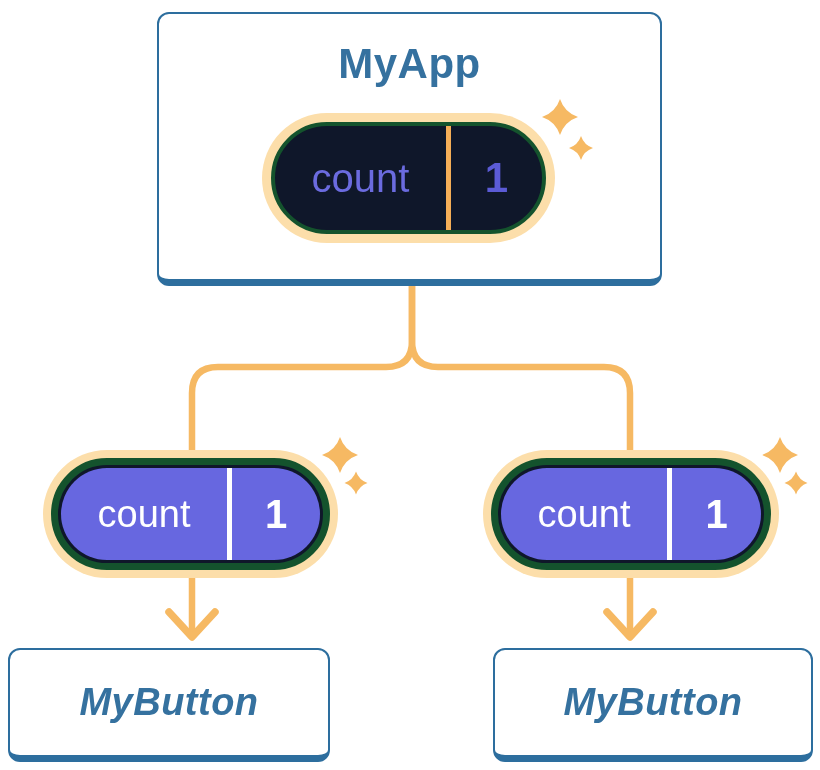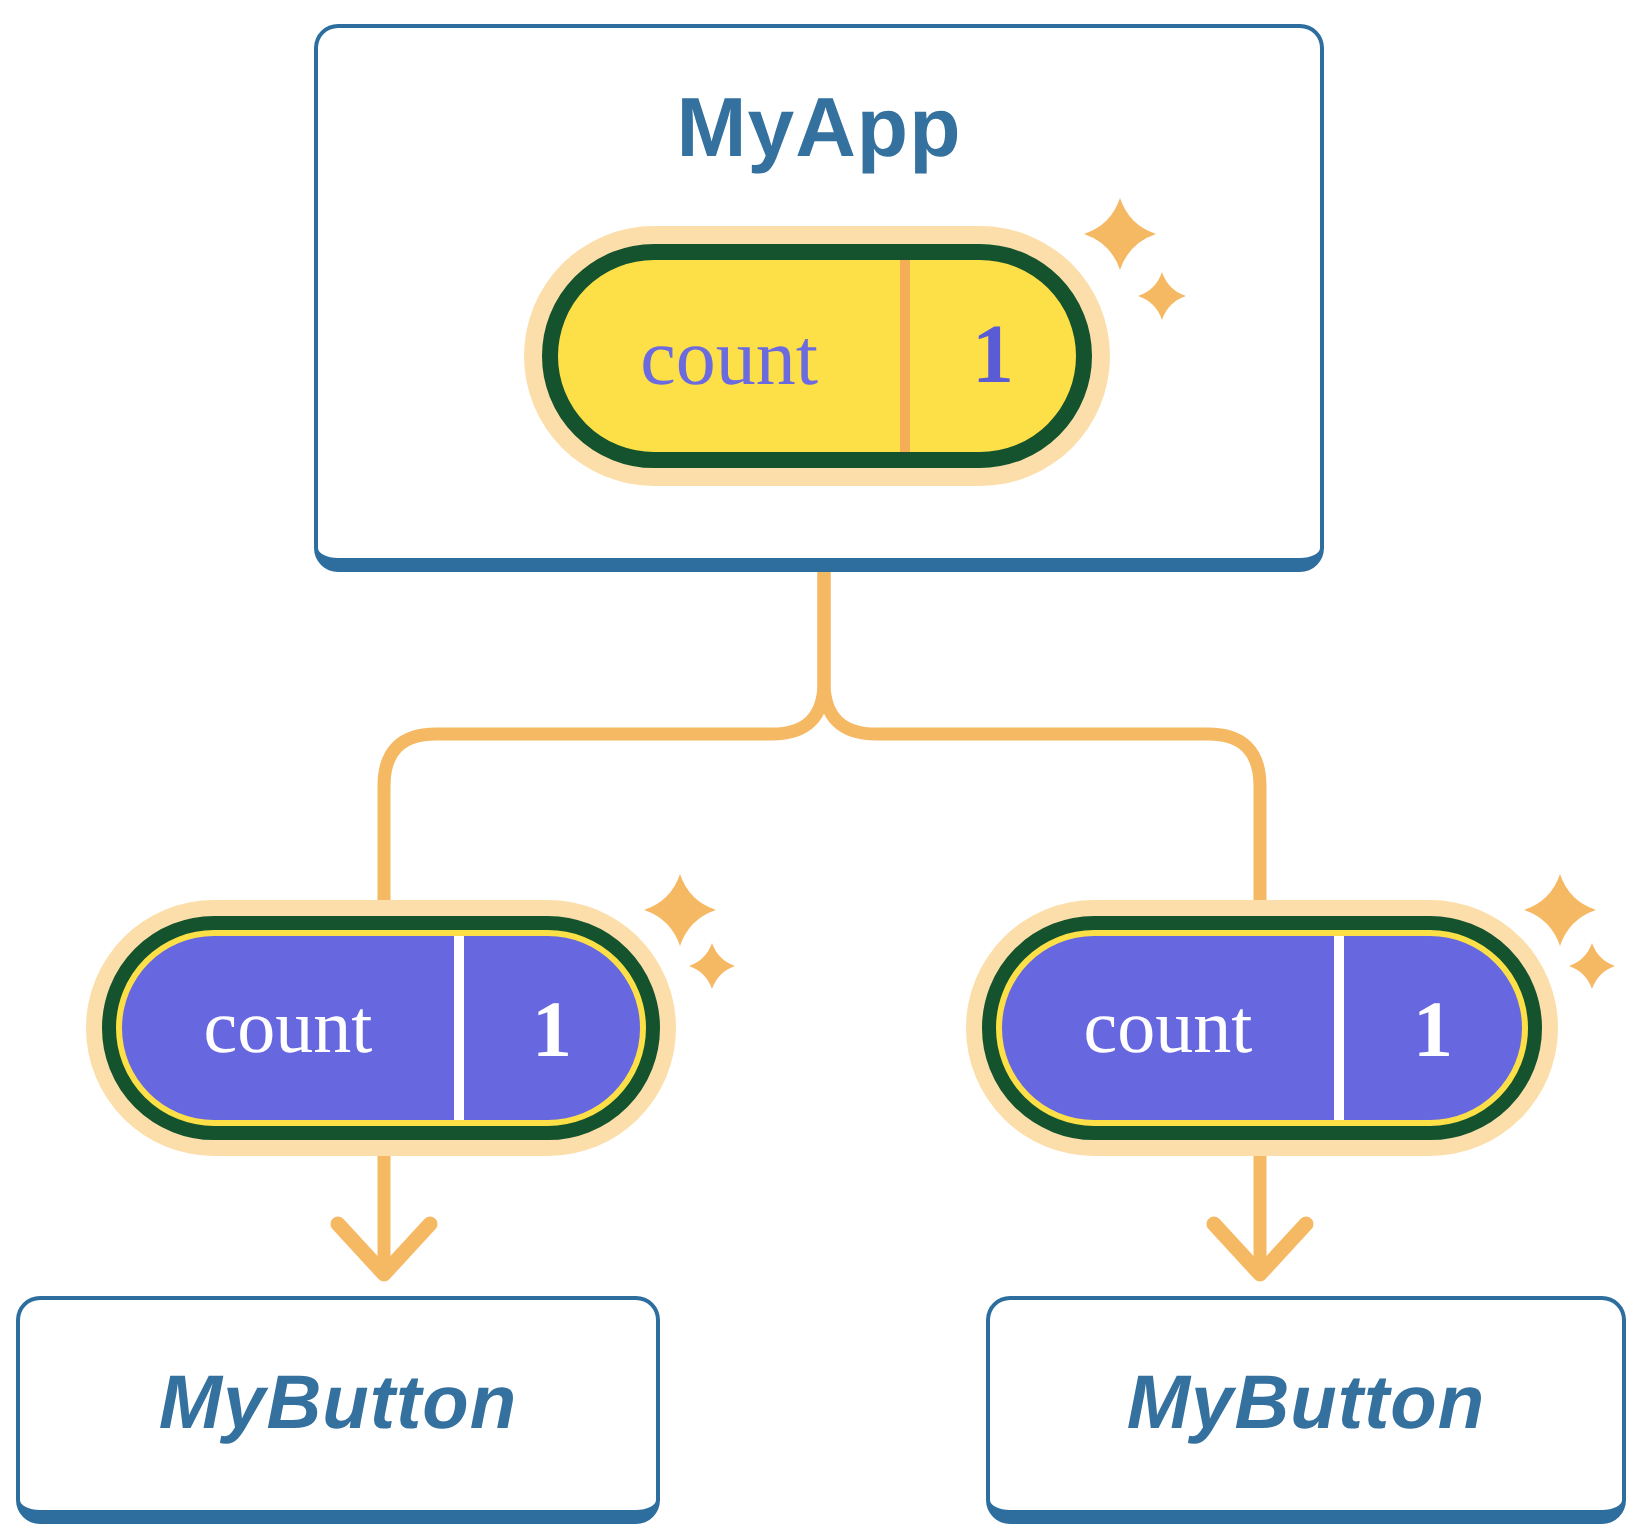--- a/index.html
+++ b/index.html
@@ -43,26 +43,25 @@
   .pill-halo{
     position:absolute;
     box-sizing:border-box;
     background:#FCDEAA;
     border-radius:999px;
     z-index:3;
   }
   .pill-ring{
     box-sizing:border-box;
     width:100%;height:100%;
-    background:#fde047;
-    border:8px solid #14532d;
+    background:#0f172a;
+    border:4px solid #14532d;
     border-radius:999px;
     position:relative;
     overflow:hidden;
-    font-family:Liberation Serif, serif;
   }
   
   .pill-root{left:262px;top:113px;width:293px;height:130px;padding:9px;}
   .pill-root .pill-inner{
     position:absolute;inset:0;
     display:flex;align-items:stretch;
   }
   .pill-sec{display:flex;align-items:center;justify-content:center;}
   .pill-root .sec-key{width:171px;}
   .pill-root .sec-val{flex:1;}

